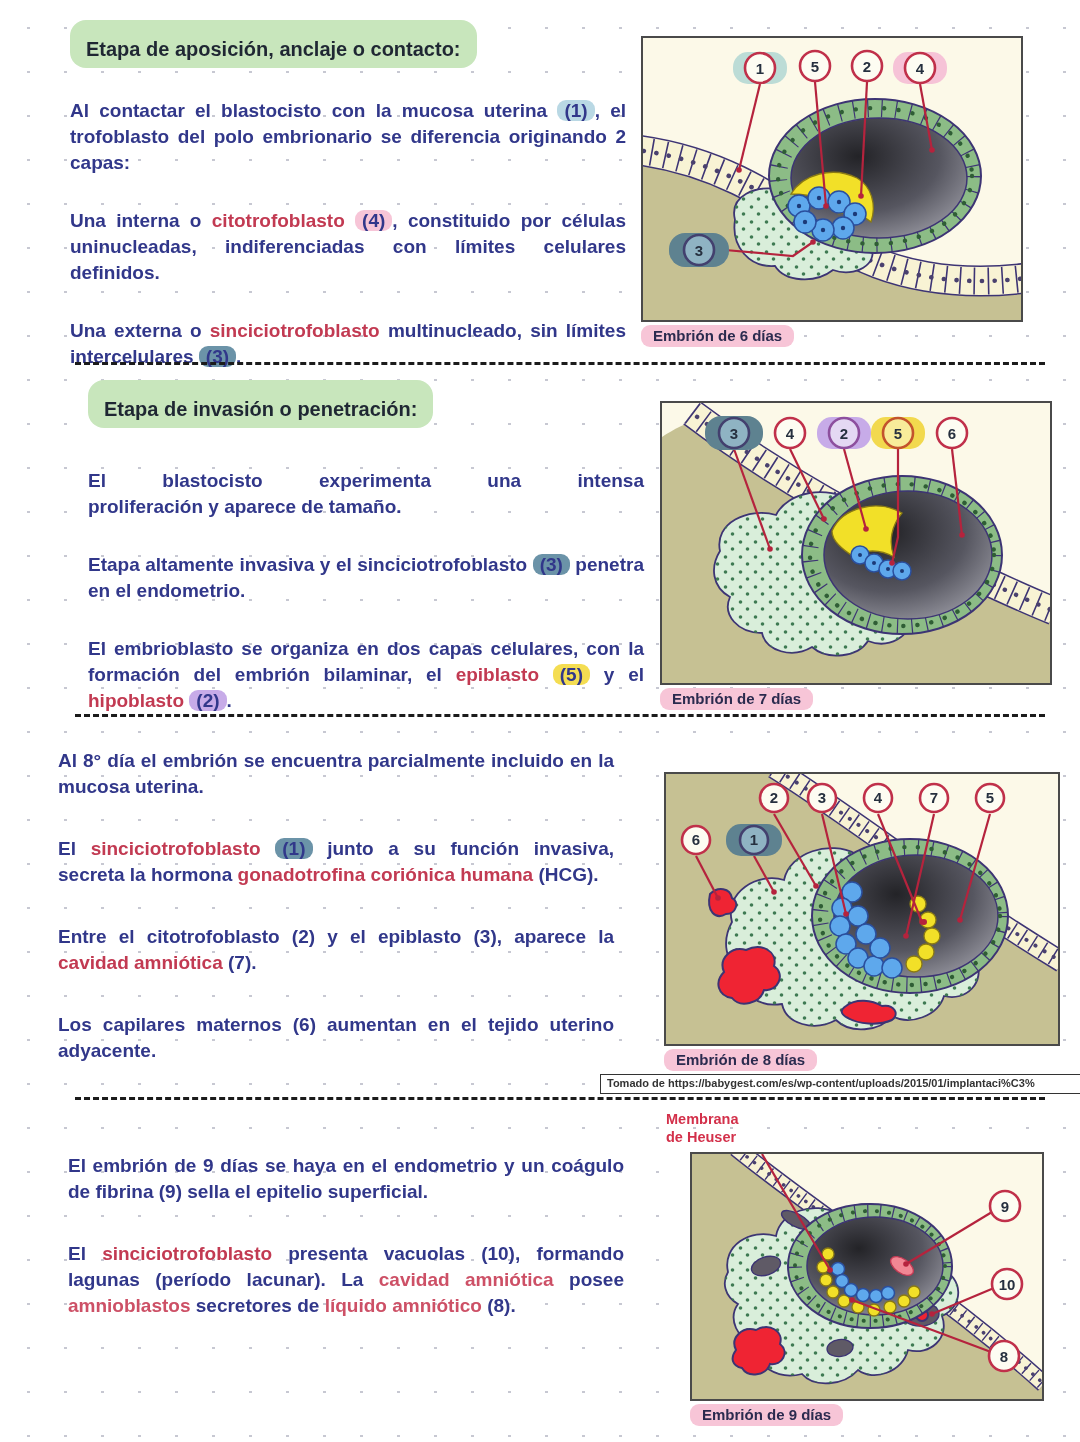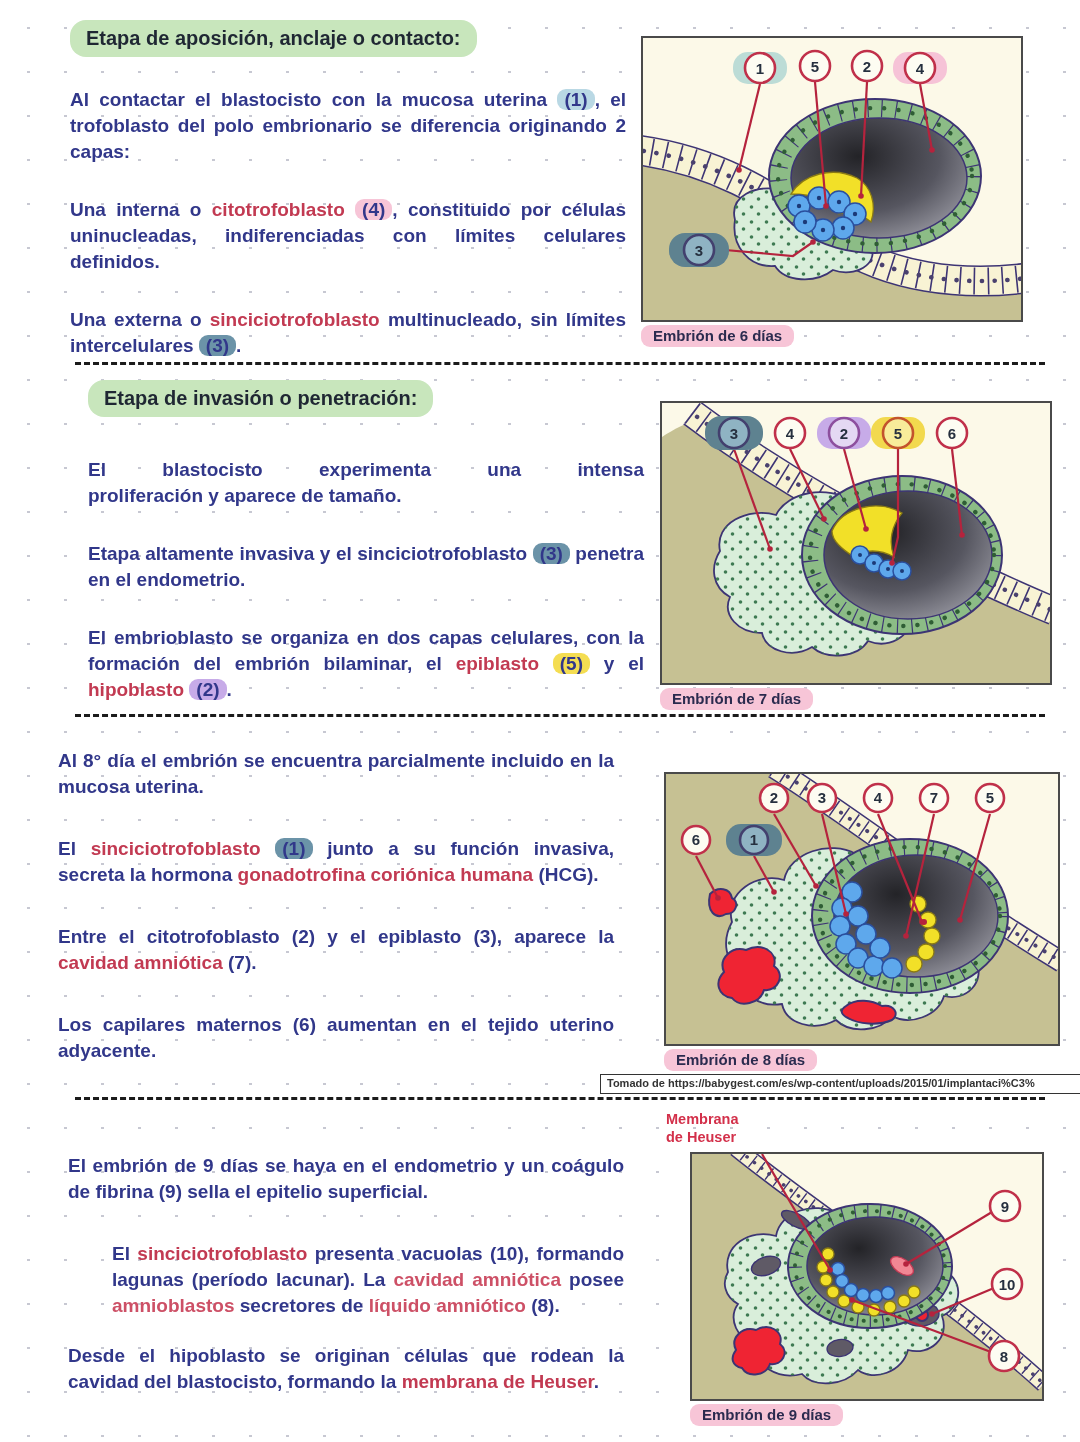--- a/index.html
+++ b/index.html
@@ -12,25 +12,25 @@
     width:1080px;height:1442px;
     overflow:hidden;
     background-color:#ffffff;
     background-image:radial-gradient(circle,#c7c8d2 1.2px, transparent 1.5px);
     background-size:37px 44px;
     background-position:10px 6px;
   }
   .txt{position:absolute;width:556px;color:#31378a;font-size:19px;line-height:26px;font-weight:700;}
   .txt p{margin:0 0 32px;text-align:justify;}
   .txt.s3 p, .txt.s4 p{margin-bottom:36px;}
-  .txt.s4 p.tight{margin-bottom:24px;margin-left:44px;}
+  .txt.s4 p.tight{margin-bottom:24px;}
   .hdr{margin:0 0 30px;}
   .hdr.big-gap{margin-bottom:40px;}
   .hl-green{display:inline-block;background:#c8e6bc;color:#1f2733;font-size:20px;font-weight:700;
-    padding:5px 16px 6px;border-radius:16px;}
+    padding:16px 16px 6px;border-radius:16px;}
   .pill{padding:0 7px;border-radius:9px;}
   .hl-blue{background:#b9d8e4;}
   .hl-pinkpill{background:#f7c5d7;}
   .hl-slate{background:#6b93a8;}
   .hl-yellow{background:#f4dd52;}
   .hl-purple{background:#c7abe8;}
   .red{color:#c23a52;}
   .red-soft{color:#cd5066;}
   .line-just{display:block;text-align:justify;text-align-last:justify;}
   .line-left{display:block;}
@@ -376,21 +376,20 @@
 
   <div class="source-box" style="left:600px;top:1074px;width:478px;height:16px;">
     <span>Tomado de https://babygest.com/es/wp-content/uploads/2015/01/implantaci%C3%</span>
   </div>
 
   <div class="divider" style="top:1097px;"></div>
 
   <div class="txt s4" style="left:68px;top:1153px;">
     <p><span>El embrión de 9 días se haya en el endometrio y un coágulo de fibrina (9) sella el epitelio superficial.</span></p>
     <p class="tight"><span>El </span><span class="red">sinciciotrofoblasto</span><span> presenta vacuolas (10), formando lagunas (período lacunar). La </span><span class="red-soft">cavidad amniótica</span><span> posee </span><span class="red-soft">amnioblastos</span><span> secretores de </span><span class="red-soft">líquido amniótico</span><span> (8).</span></p>
-    <p><span>Desde el hipoblasto se originan células que rodean la cavidad del blastocisto, formando la </span><span class="red">membrana de Heuser</span><span>.</span></p>
   </div>
 
   <div class="heuser" style="left:666px;top:1110px;">
     <span class="line-left">Membrana</span>
     <span class="line-left">de Heuser</span>
   </div>
 
   <figure class="fig" style="left:690px;top:1152px;margin:0;">
     <div class="frame" style="width:350px;height:245px;">
       <svg width="350" height="245" viewBox="0 0 350 245">

